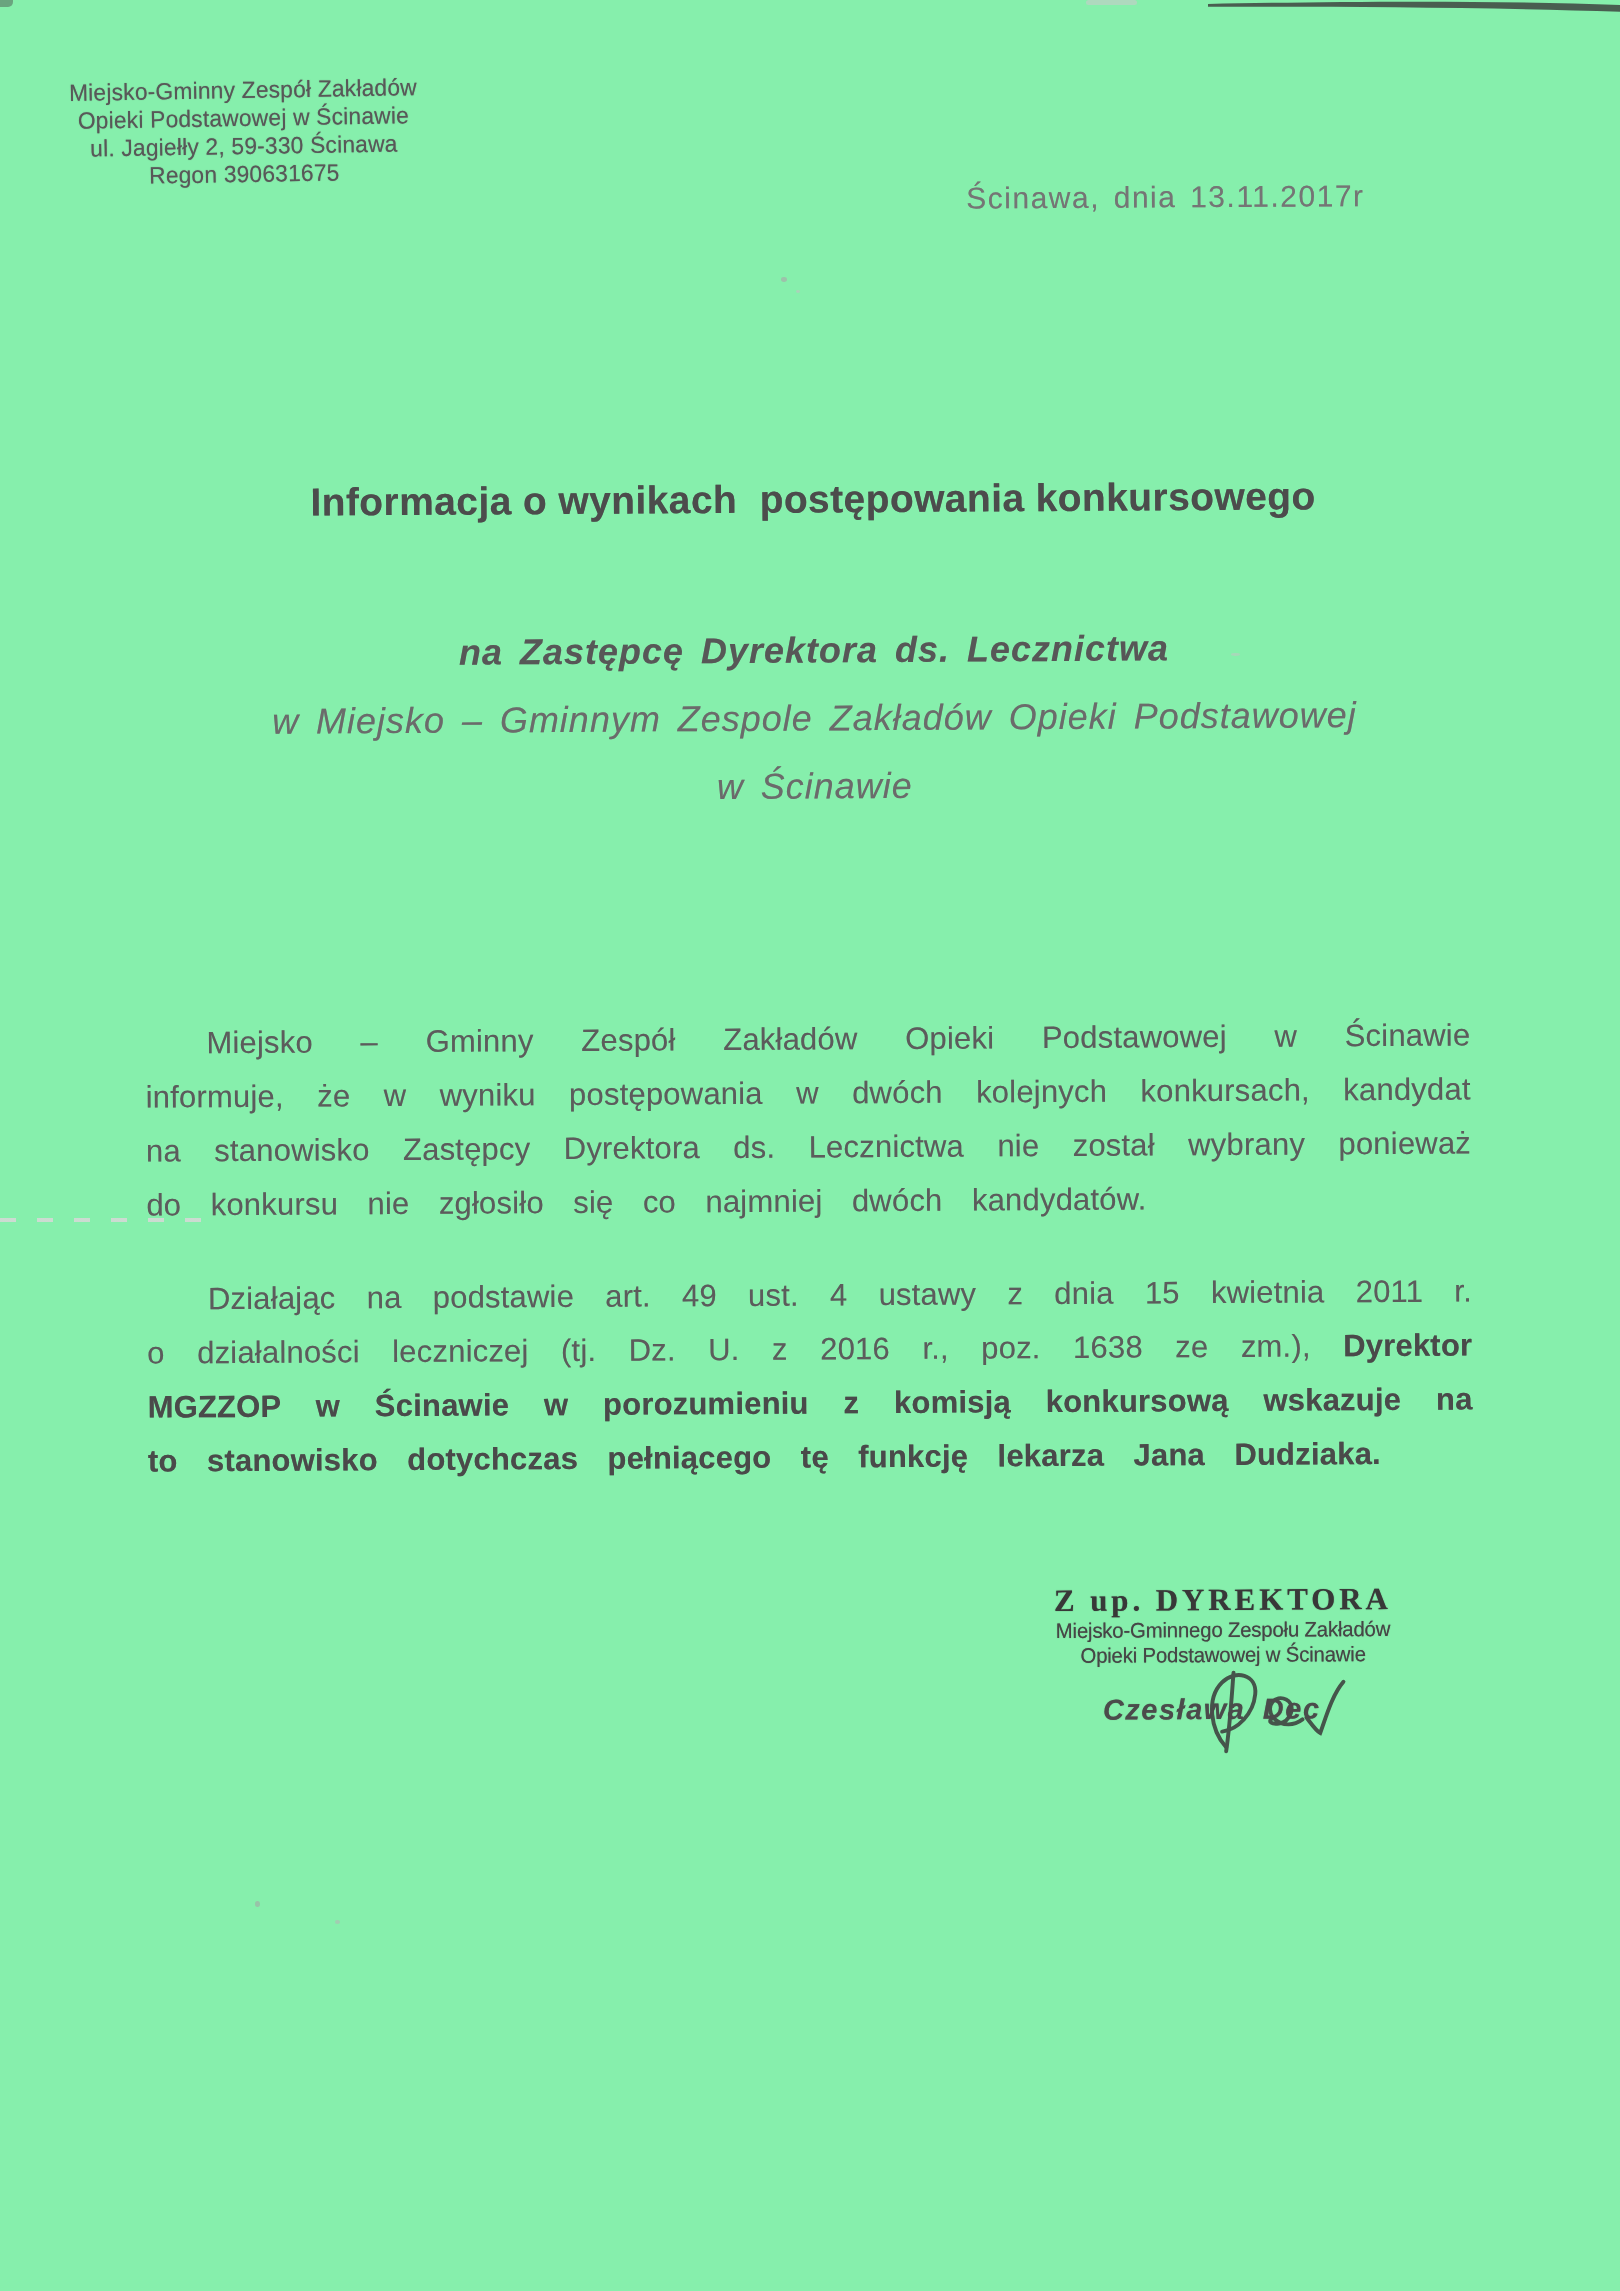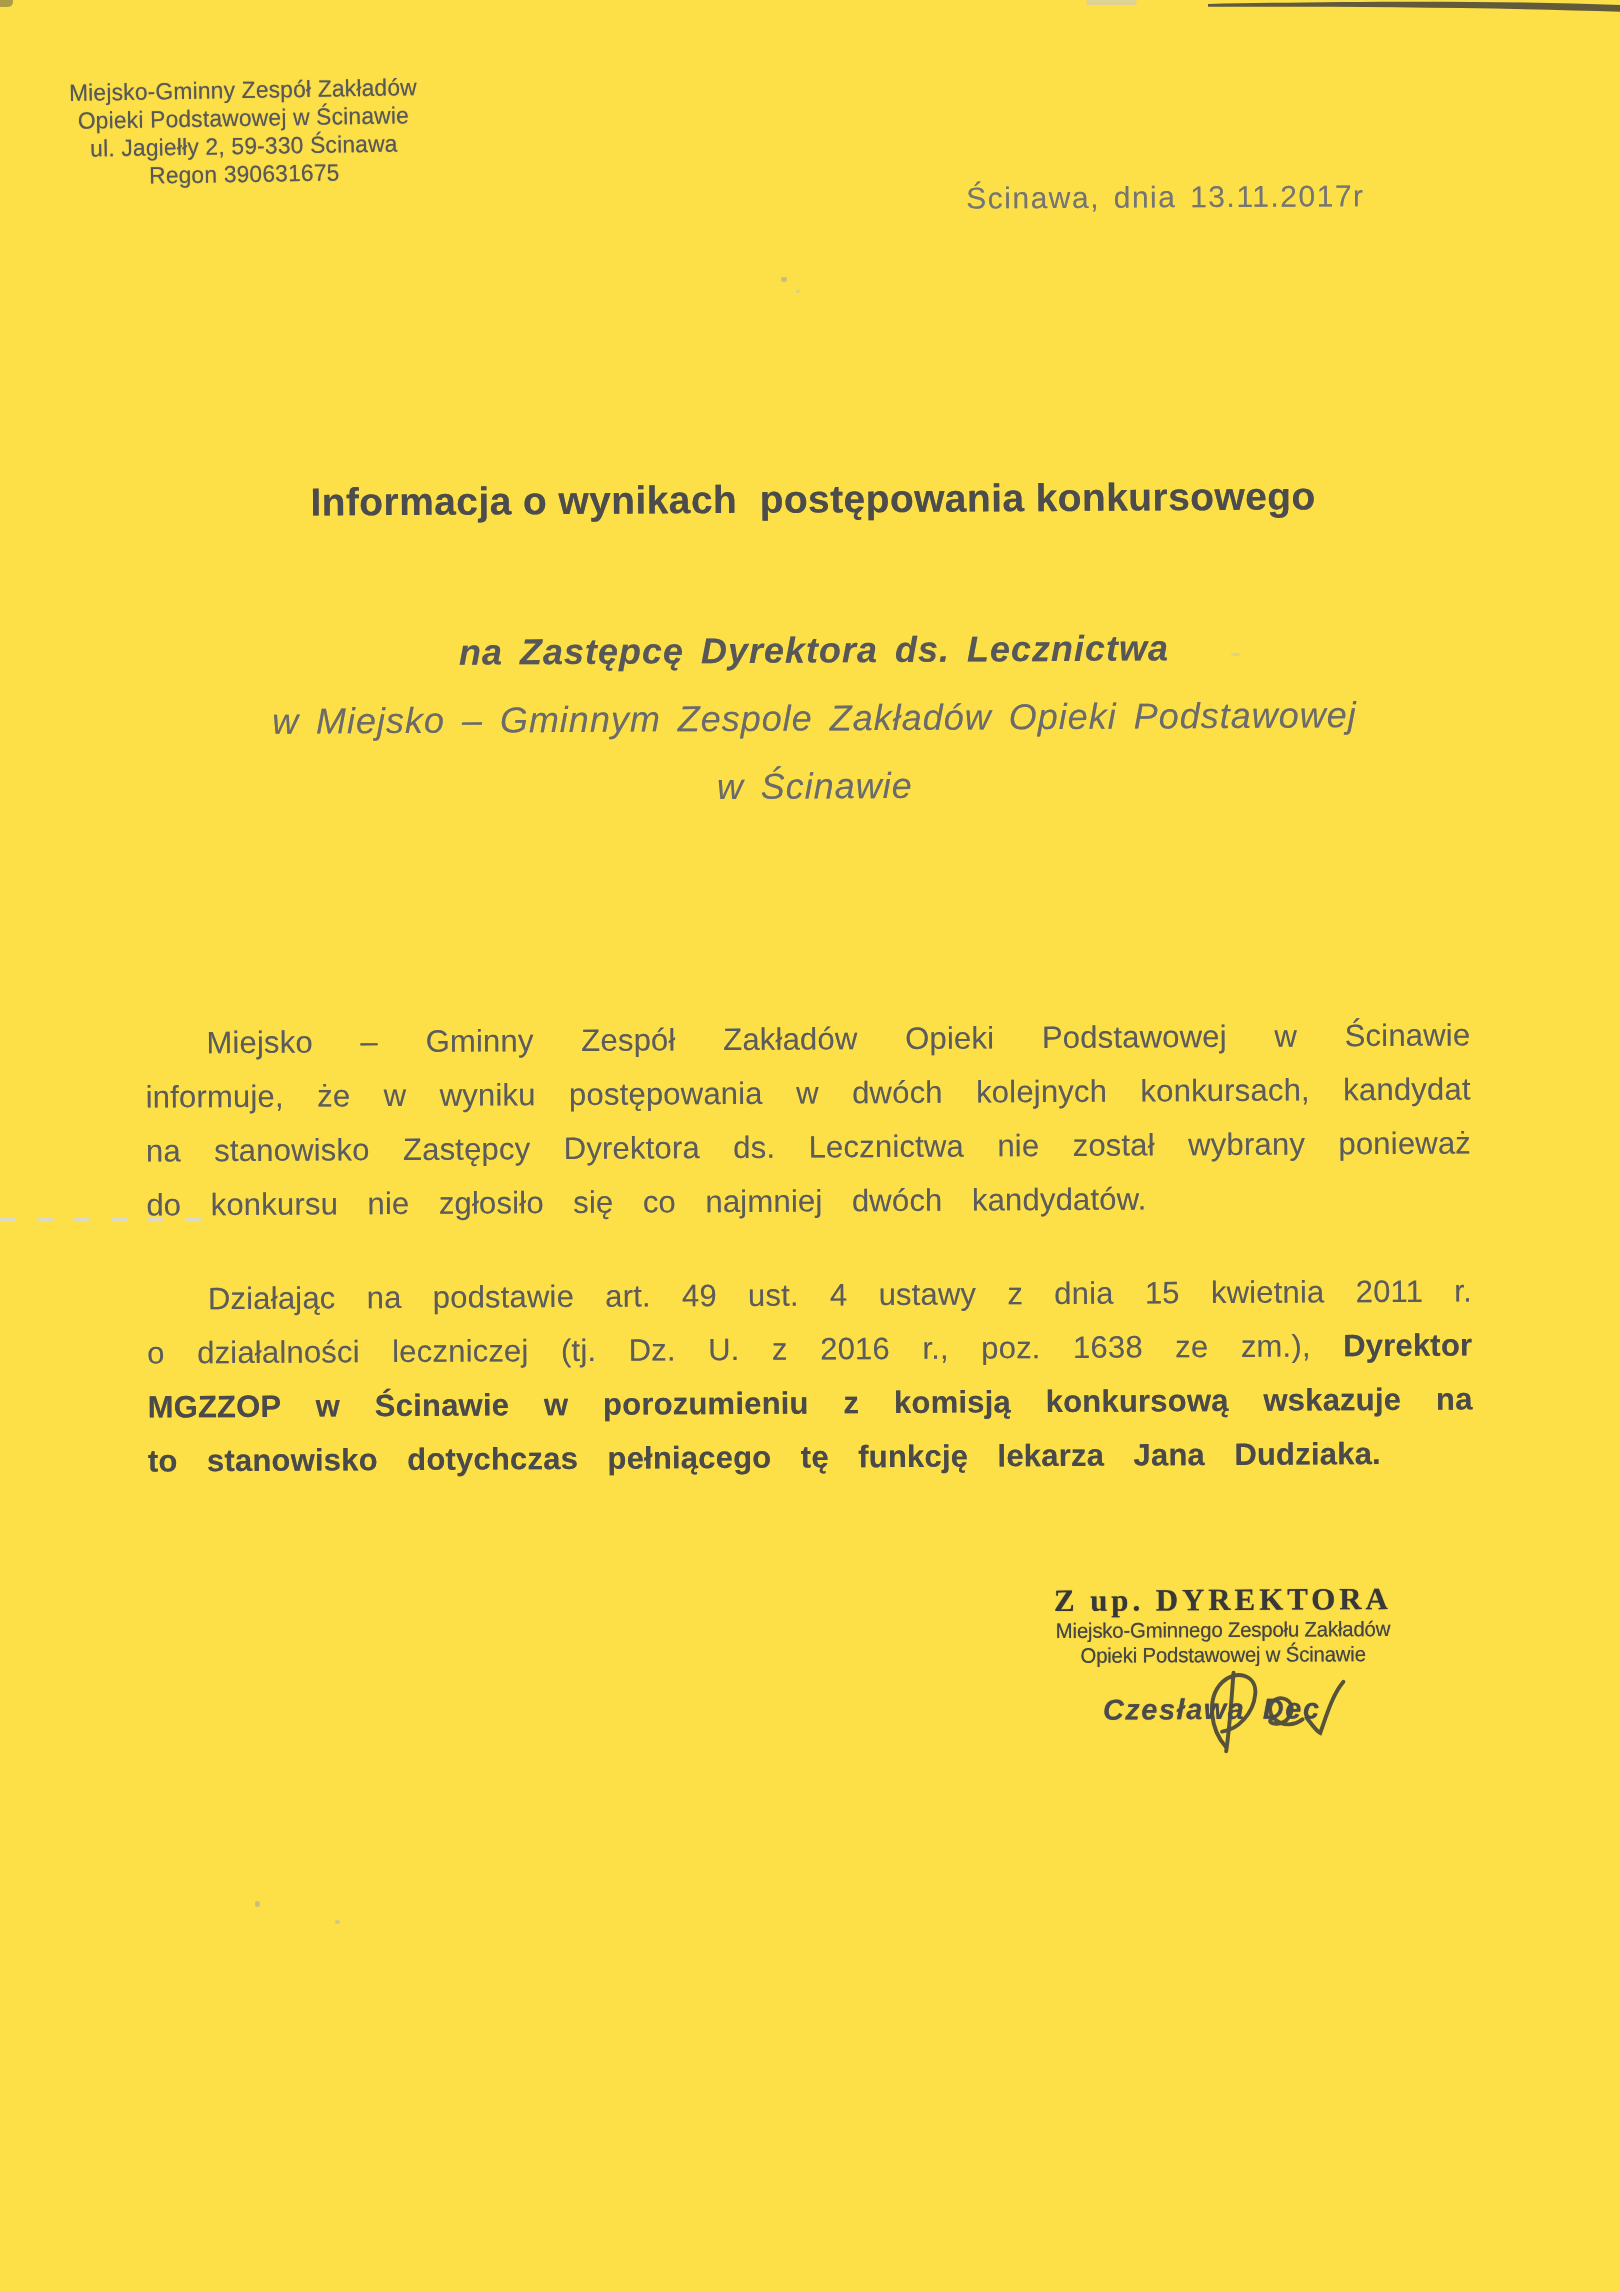--- a/index.html
+++ b/index.html
@@ -6,21 +6,21 @@
   html, body {
     margin: 0;
     padding: 0;
     background: #e9e9e9;
   }
   .page {
     position: relative;
     width: 1620px;
     height: 2292px;
     margin: 0 auto;
-    background: #fde047;
+    background: #86efac;
     overflow: hidden;
     font-family: "Liberation Sans", "DejaVu Sans", sans-serif;
   }
   .tilt {
     position: absolute;
     inset: 0;
     transform: rotate(-0.35deg);
     transform-origin: 55% 0;
   }
   

